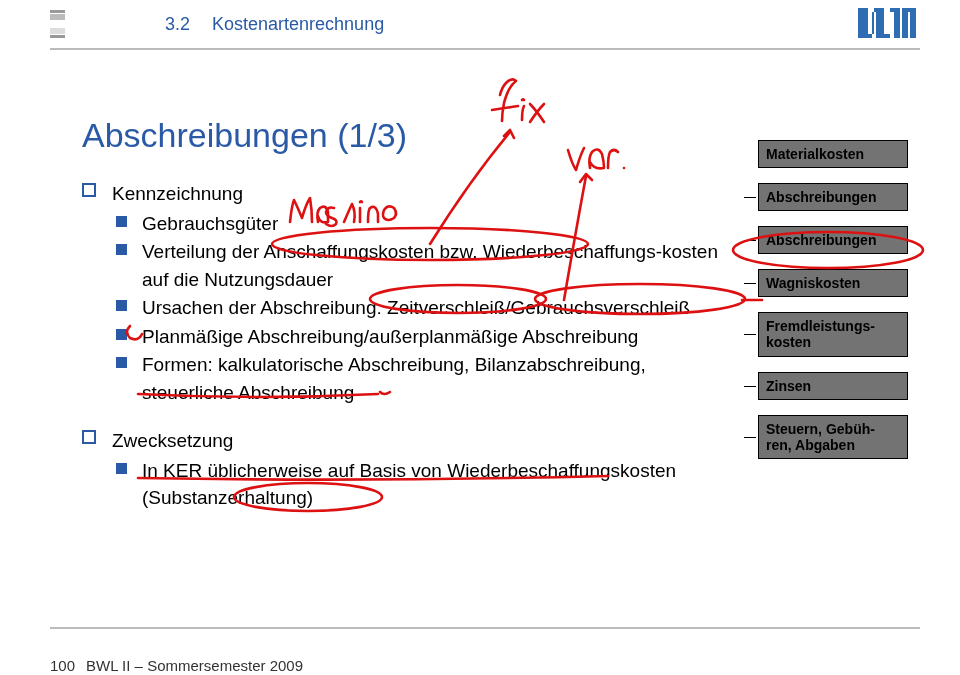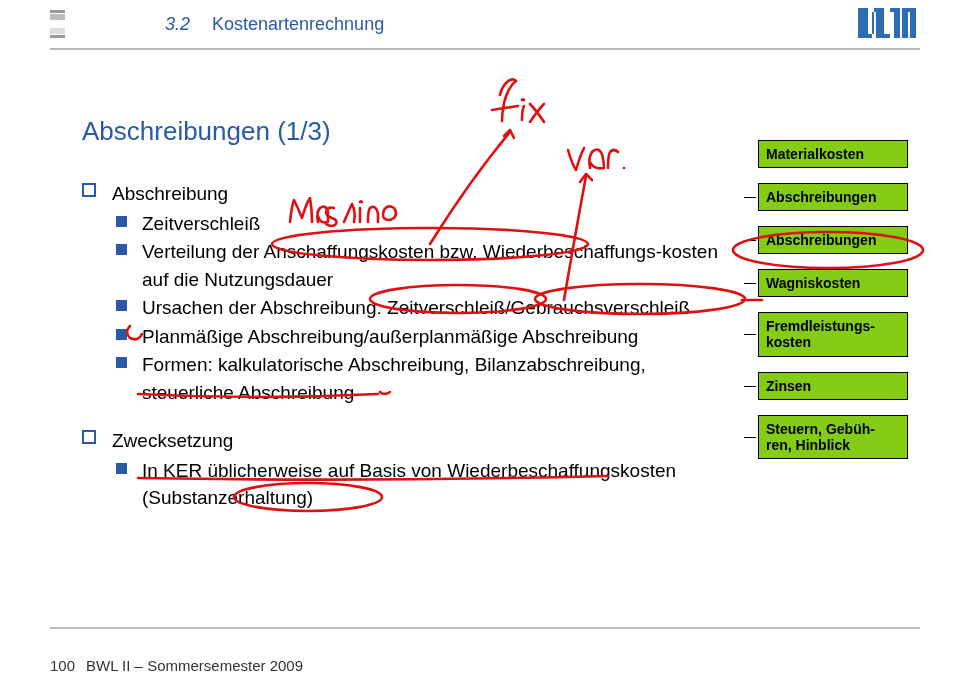--- a/index.html
+++ b/index.html
@@ -6,36 +6,36 @@
   html, body { width: 960px; height: 675px; font-family: Arial, Helvetica, sans-serif; background: #fff; color: #000; }
   .slide { position: relative; width: 960px; height: 675px; }
 
   
   .header { position: absolute; top: 0; left: 0; right: 0; height: 72px; }
   .header-bar { position: absolute; left: 50px; top: 10px; width: 15px; height: 28px; border-top: 3px solid #999; border-bottom: 3px solid #999; }
   .header-bar::before { content:""; position:absolute; top:1px; left:0; right:0; height:6px; background:#bbb; }
   .header-bar::after  { content:""; position:absolute; bottom:1px; left:0; right:0; height:6px; background:#ddd; }
   .header-rule { position:absolute; left:50px; right:40px; top:48px; height:2px; background:#bbb; }
   .chapter { position:absolute; left:165px; top:14px; font-size:18px; color:#2a5aa5; }
-  .chapter .num { margin-right:22px;font-style:italic; }
+  .chapter .num { margin-right:22px; }
 
   .logo { position:absolute; right:42px; top:6px; width:62px; height:34px; }
 
   
-  .title { position:absolute; left:82px; top:116px; font-size:26px; color:#2a5aa5; }
+  .title { position:absolute; left:82px; top:116px; font-size:34px; color:#2a5aa5; }
   .content { position:absolute; left:82px; top:180px; width:640px; font-size:19px; color:#000; line-height:1.45; }
   .item-l1 { position:relative; padding-left:30px; margin-bottom:2px; }
   .item-l1 .sq-open { position:absolute; left:0; top:3px; width:14px; height:14px; border:2px solid #2a5aa5; }
   .item-l2 { position:relative; padding-left:60px; margin-bottom:1px; }
   .item-l2 .sq-fill { position:absolute; left:34px; top:6px; width:11px; height:11px; background:#2a5aa5; }
   .gap { height:20px; }
 
   
   .side { position:absolute; right:52px; top:140px; width:150px; }
-  .sbox { border:1px solid #000; font-size:14px; font-weight:bold; padding:5px 7px; margin-bottom:15px; line-height:1.15; background:#84cc16; }
+  .sbox { border:1px solid #000; font-size:14px; font-weight:bold; padding:5px 7px; margin-bottom:15px; line-height:1.15; background:#737373; }
   .tick { position:absolute; left:-14px; top:50%; width:12px; height:1px; background:#000; }
   .sbox-wrap { position:relative; }
 
   
   .footer-rule { position:absolute; left:50px; right:40px; bottom:46px; height:2px; background:#bbb; }
   .footer { position:absolute; left:50px; right:40px; bottom:18px; font-size:15px; color:#333; }
   .footer .fl { position:absolute; left:36px;text-align:right; }
   .footer .fc { position:absolute; left:0; right:0; }
   .footer .fr { position:absolute; right:12px;margin-top:24px; }
 
@@ -57,23 +57,23 @@
       <path d="M2 2 h10 v26 h6 V2 h10 v26 h6 V2 h10 v30 h-6 V6 h-4 v26 h-14 V6 h-4 v26 H2 Z
                M46 2 h14 v30 h-6 V6 h-2 v26 h-6 Z" fill="#2f6db3"></path>
     </svg>
   </div>
 
   <div class="title">Abschreibungen (1/3)</div>
 
   <div class="content">
     <div class="item-l1">
       <span class="sq-open"></span>
-      <span>Abschreibung</span>
+      <span>Kennzeichnung</span>
     </div>
-    <div class="item-l2"><span class="sq-fill"></span><span>Zeitverschleiß</span></div>
+    <div class="item-l2"><span class="sq-fill"></span><span>Gebrauchsgüter</span></div>
     <div class="item-l2"><span class="sq-fill"></span><span>Verteilung der Anschaffungskosten bzw. Wiederbeschaffungs-kosten auf die Nutzungsdauer</span></div>
     <div class="item-l2"><span class="sq-fill"></span><span>Ursachen der Abschreibung: Zeitverschleiß/Gebrauchsverschleiß</span></div>
     <div class="item-l2"><span class="sq-fill"></span><span>Planmäßige Abschreibung/außerplanmäßige Abschreibung</span></div>
     <div class="item-l2"><span class="sq-fill"></span><span>Formen: kalkulatorische Abschreibung, Bilanzabschreibung, steuerliche Abschreibung</span></div>
 
     <div class="gap"></div>
 
     <div class="item-l1">
       <span class="sq-open"></span>
       <span>Zwecksetzung</span>
@@ -101,21 +101,21 @@
     <div class="sbox-wrap">
         <span class="tick"></span>
         <div class="sbox">Fremdleistungs-kosten</div>
       </div>
     <div class="sbox-wrap">
         <span class="tick"></span>
         <div class="sbox">Zinsen</div>
       </div>
     <div class="sbox-wrap">
         <span class="tick"></span>
-        <div class="sbox">Steuern, Gebüh-ren, Hinblick</div>
+        <div class="sbox">Steuern, Gebüh-ren, Abgaben</div>
       </div>
   </div>
 
   <div class="footer-rule"></div>
   <div class="footer">
     <span class="fl">BWL II – Sommersemester 2009</span>
     <span class="fc">100</span>
     <span class="fr">© Gunther Friedl</span>
   </div>
 

